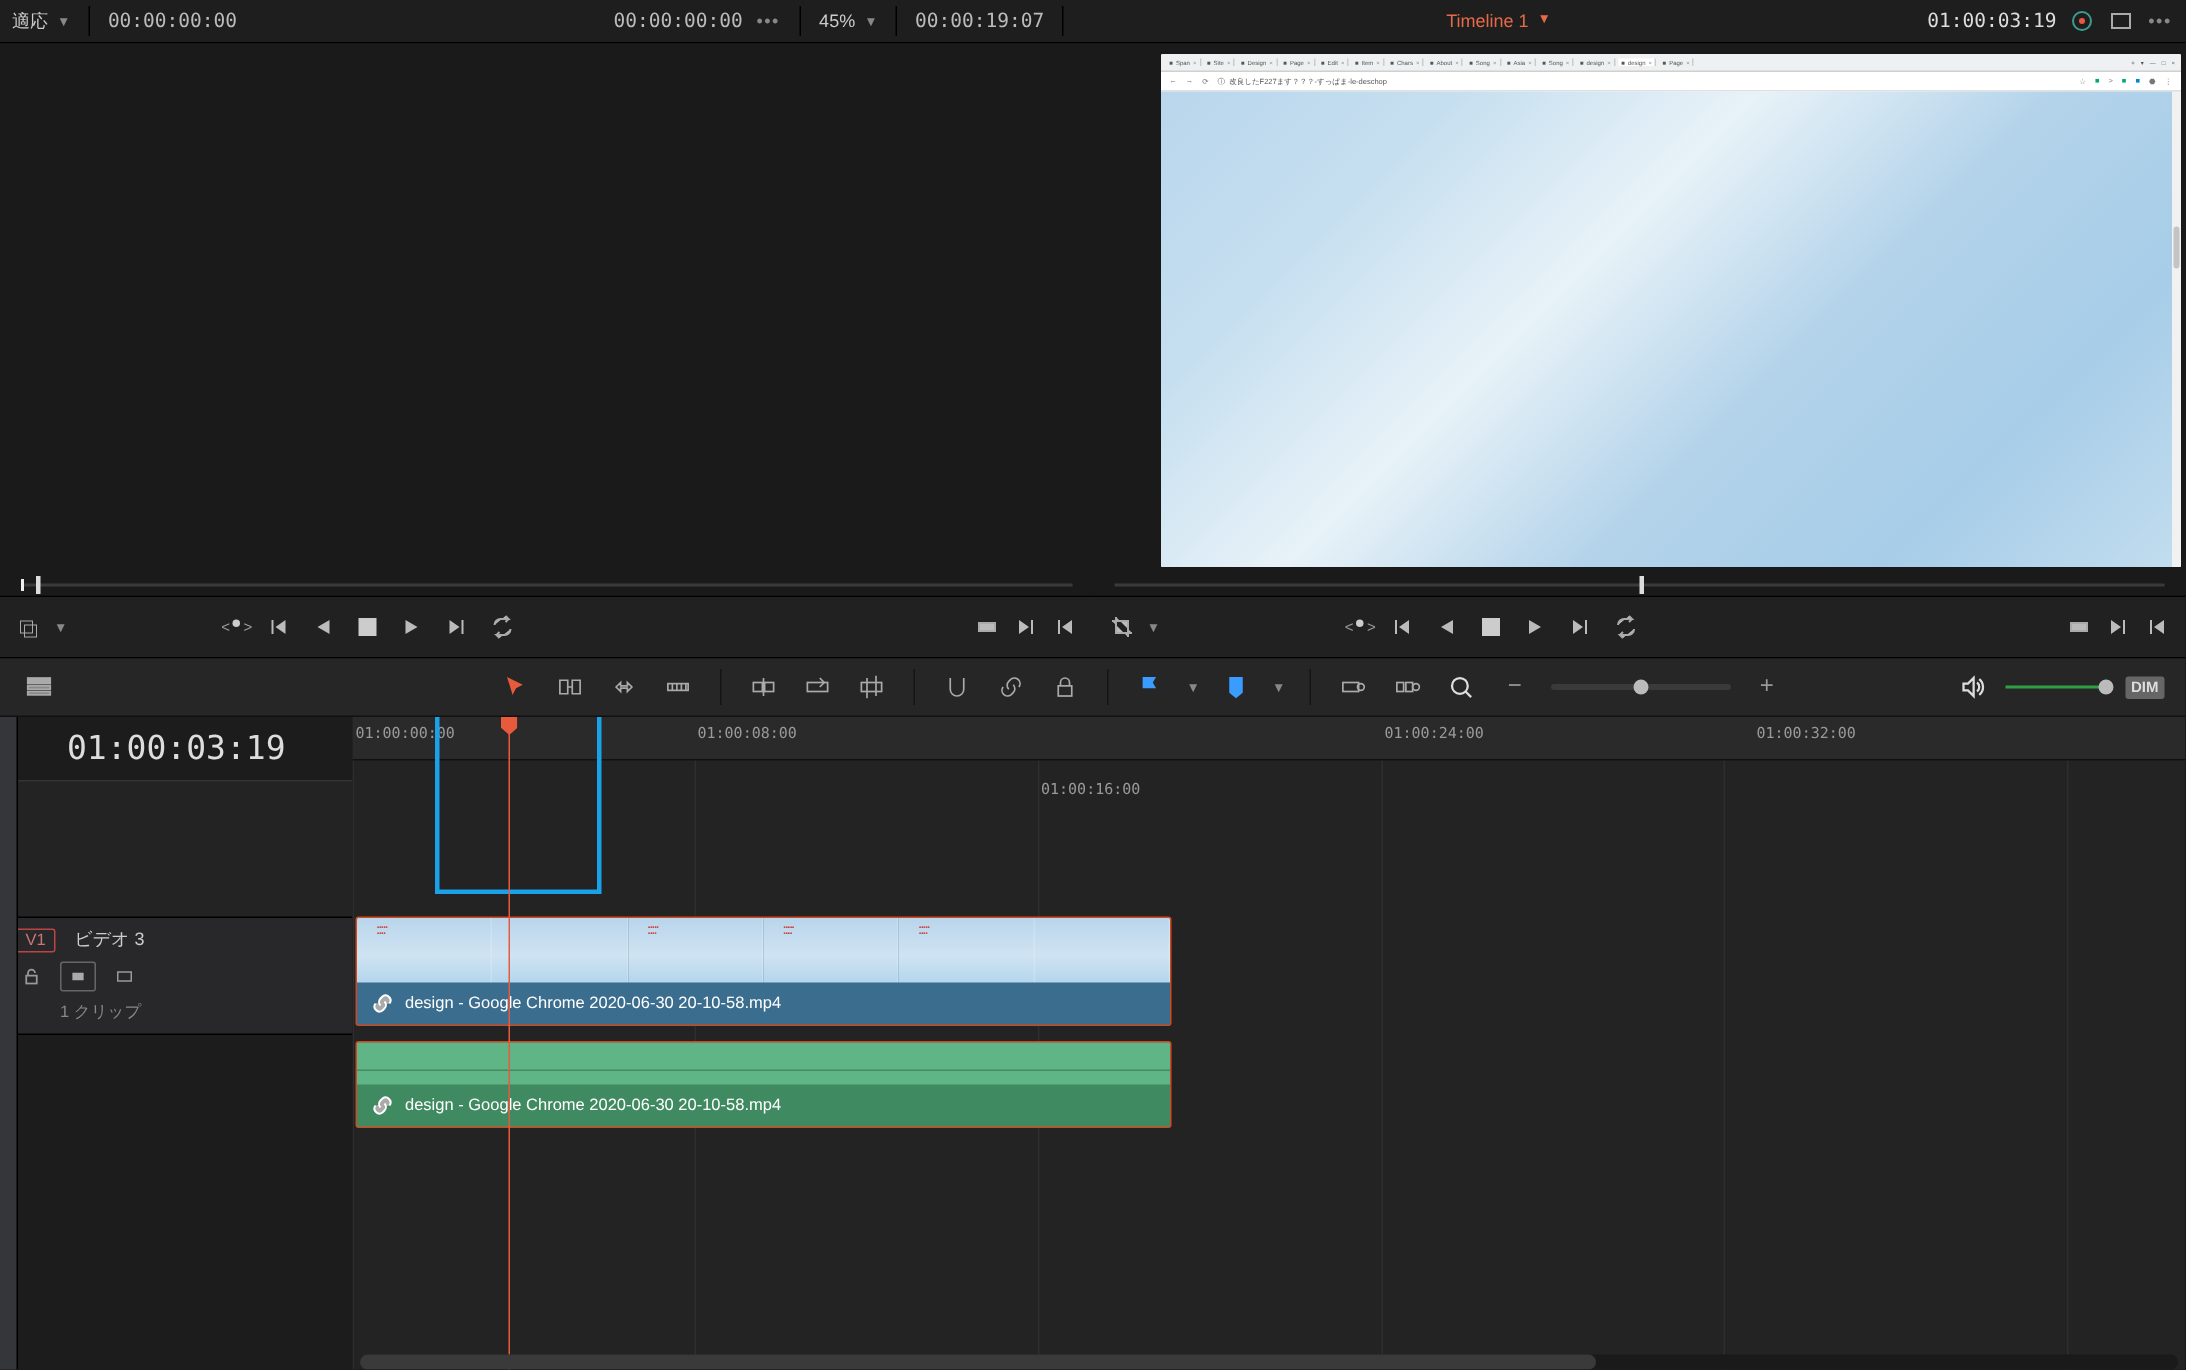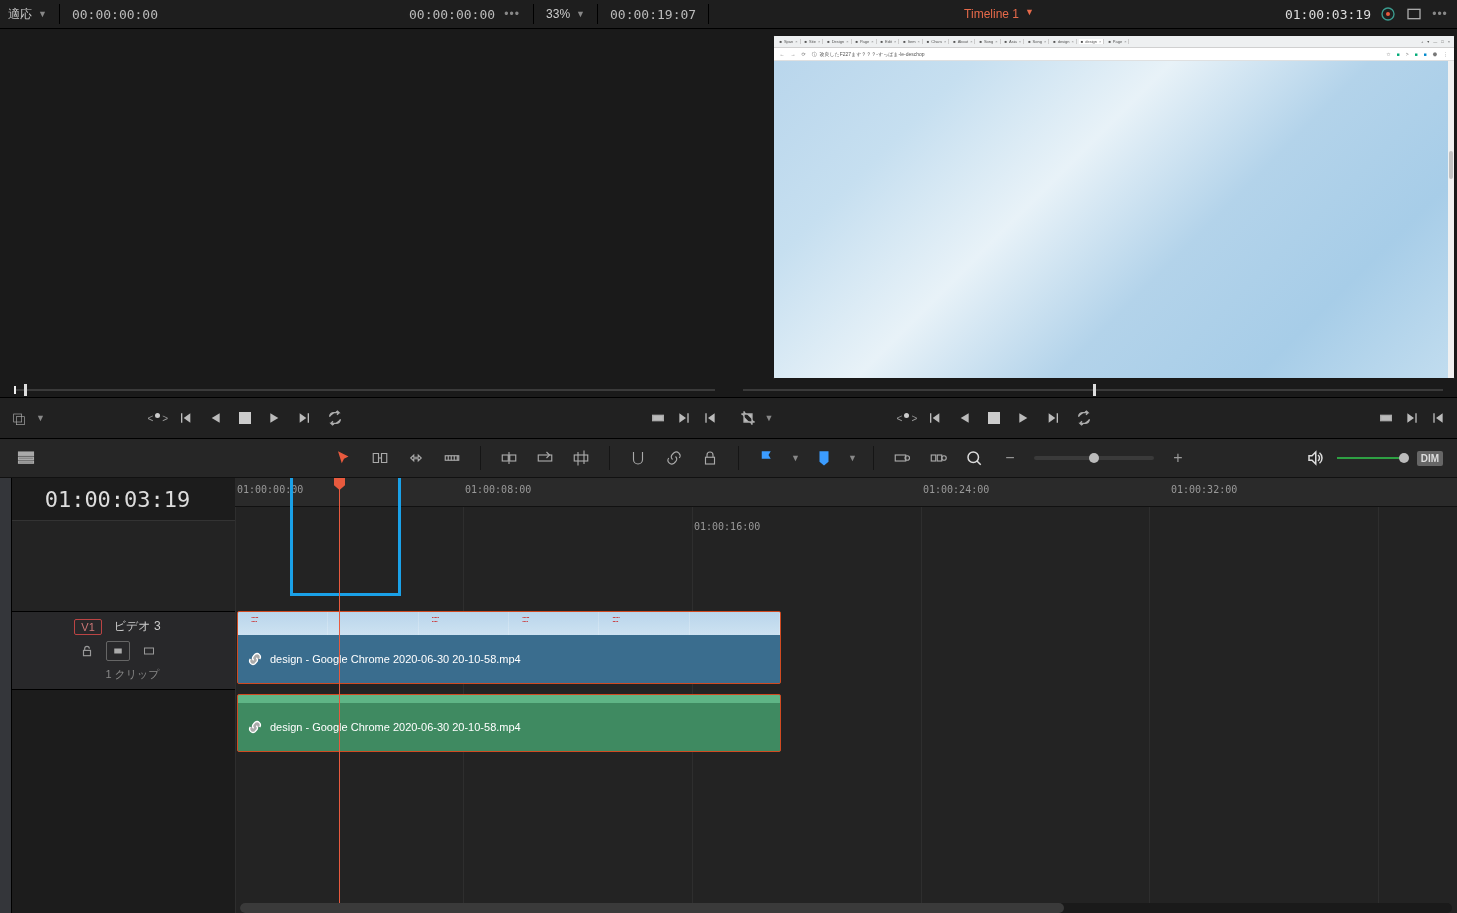--- a/index.html
+++ b/index.html
@@ -61,21 +61,21 @@
 .tl-left{width:235px;background:#1c1c1c;display:flex;flex-direction:column;}
 .tl-left .bigtc{height:42px;display:flex;align-items:center;justify-content:center;font-family:monospace;font-size:22px;color:#ddd;background:#1c1c1c;}
 .tl-left .blank{flex:0 0 90px;background:#232323;border-top:1px solid #333;}
 .trackhead{background:#28282a;border-top:1px solid #000;border-bottom:1px solid #000;display:flex;flex-direction:column;padding:6px 10px;gap:6px;}
 .trackhead .row1{display:flex;align-items:center;gap:12px;}
 .tag{border:1px solid #b44;color:#c77;font-size:11px;padding:1px 6px;border-radius:2px;}
 .trackhead .row2{display:flex;align-items:center;gap:8px;}
 .sqbtn{width:22px;height:18px;border:1px solid #666;display:flex;align-items:center;justify-content:center;font-size:10px;color:#aaa;border-radius:2px;}
 .sqbtn.nb{border:none;}
 .trackhead .clipcount{font-size:11px;color:#888;margin-left:30px;}
-.trackhead.video{height:65px;align-items:center;}
+.trackhead.video{height:65px;}
 .trackhead.audio{height:58px;}
 .trackhead.audio .chan{margin-left:auto;font-size:11px;color:#bbb;}
 
 .tl-right{flex:1;position:relative;overflow:hidden;}
 .tl-right .bgcols{position:absolute;inset:0;background:#232323;}
 .tl-right .bgcols .col{position:absolute;top:0;bottom:0;width:1px;background:#2e2e2e;}
 .ruler{position:absolute;top:0;left:0;right:0;height:28px;background:#2a2a2a;border-bottom:1px solid #111;}
 .ruler .label{position:absolute;top:6px;font-size:10px;color:#999;font-family:monospace;white-space:nowrap;}
 .playhead{position:absolute;top:0;bottom:0;width:1px;background:#e85a3e;pointer-events:none;}
 .playhead .handle{position:absolute;top:0;left:-5px;width:11px;height:12px;background:#e85a3e;clip-path:polygon(0 0,100% 0,100% 60%,50% 100%,0 60%);}
@@ -85,21 +85,21 @@
 .track{position:absolute;left:0;right:0;}
 .track.video{top:131px;height:77px;}
 .track.audio{top:214px;height:62px;}
 .clip{position:absolute;top:2px;bottom:2px;border:1px solid #d04a21;border-radius:2px;overflow:hidden;}
 .clip.sel{box-shadow:0 0 0 1px #d04a21 inset;}
 .clip.video{background:#3a6d8e;}
 .clip.video .thumbs{position:absolute;top:0;left:0;right:0;height:50px;display:flex;}
 .clip.video .thumbs .th{flex:1;background:linear-gradient(180deg,#b9d5eb 0%,#cfe3f2 50%,#aad0ea 100%);position:relative;border-right:1px solid rgba(255,255,255,0.2);}
 .clip.video .thumbs .th::after{content:"";position:absolute;left:20%;top:30%;width:60%;height:30%;opacity:0.3;}
 .clip.video .thumbs .th .sq{position:absolute;top:4px;left:15%;font-size:4px;color:#c33;line-height:4px;white-space:pre;}
-.clip .bar{position:absolute;left:0;right:0;bottom:0;height:20px;display:flex;align-items:center;gap:6px;padding:14px 8px;font-size:11px;color:#fff;}
+.clip .bar{position:absolute;left:0;right:0;bottom:0;height:20px;display:flex;align-items:center;gap:6px;padding:4px 8px;font-size:11px;color:#fff;}
 .clip.video .bar{background:#3a6d8e;}
 .clip.audio{background:#4a9c6f;}
 .clip.audio .wave{position:absolute;top:0;left:0;right:0;bottom:20px;background:#5fb586;}
 .clip.audio .wave::after{content:"";position:absolute;left:0;right:0;top:50%;height:1px;background:#468a60;}
 .clip.audio .bar{background:#3f8a61;}
 
 .hscroll{position:absolute;left:5px;right:5px;bottom:4px;height:10px;background:#1a1a1a;border-radius:5px;}
 .hscroll .sthumb{position:absolute;left:0;width:68%;top:0;bottom:0;background:#3a3a3a;border-radius:5px;}
 
 .leftbar{position:absolute;left:0;top:0;bottom:0;width:12px;display:flex;flex-direction:column;}
@@ -113,21 +113,21 @@
     <span>適応</span>
     <span class="chev">▼</span>
   </div>
   <div class="divider"></div>
   <span class="tc">00:00:00:00</span>
   <div class="spacer"></div>
   <span class="tc">00:00:00:00</span>
   <span class="ico" style="color:#888;letter-spacing:1px;">•••</span>
   <div class="divider"></div>
   <div class="drop">
-    <span>33%</span>
+    <span>45%</span>
     <span class="chev">▼</span>
   </div>
   <div class="divider"></div>
   <span class="tc">00:00:19:07</span>
   <div class="divider"></div>
   <div class="spacer"></div>
   <div class="tlname">
     <span>Timeline 1</span>
     <span class="chev" style="color:#e66a4a;">▼</span>
   </div>

